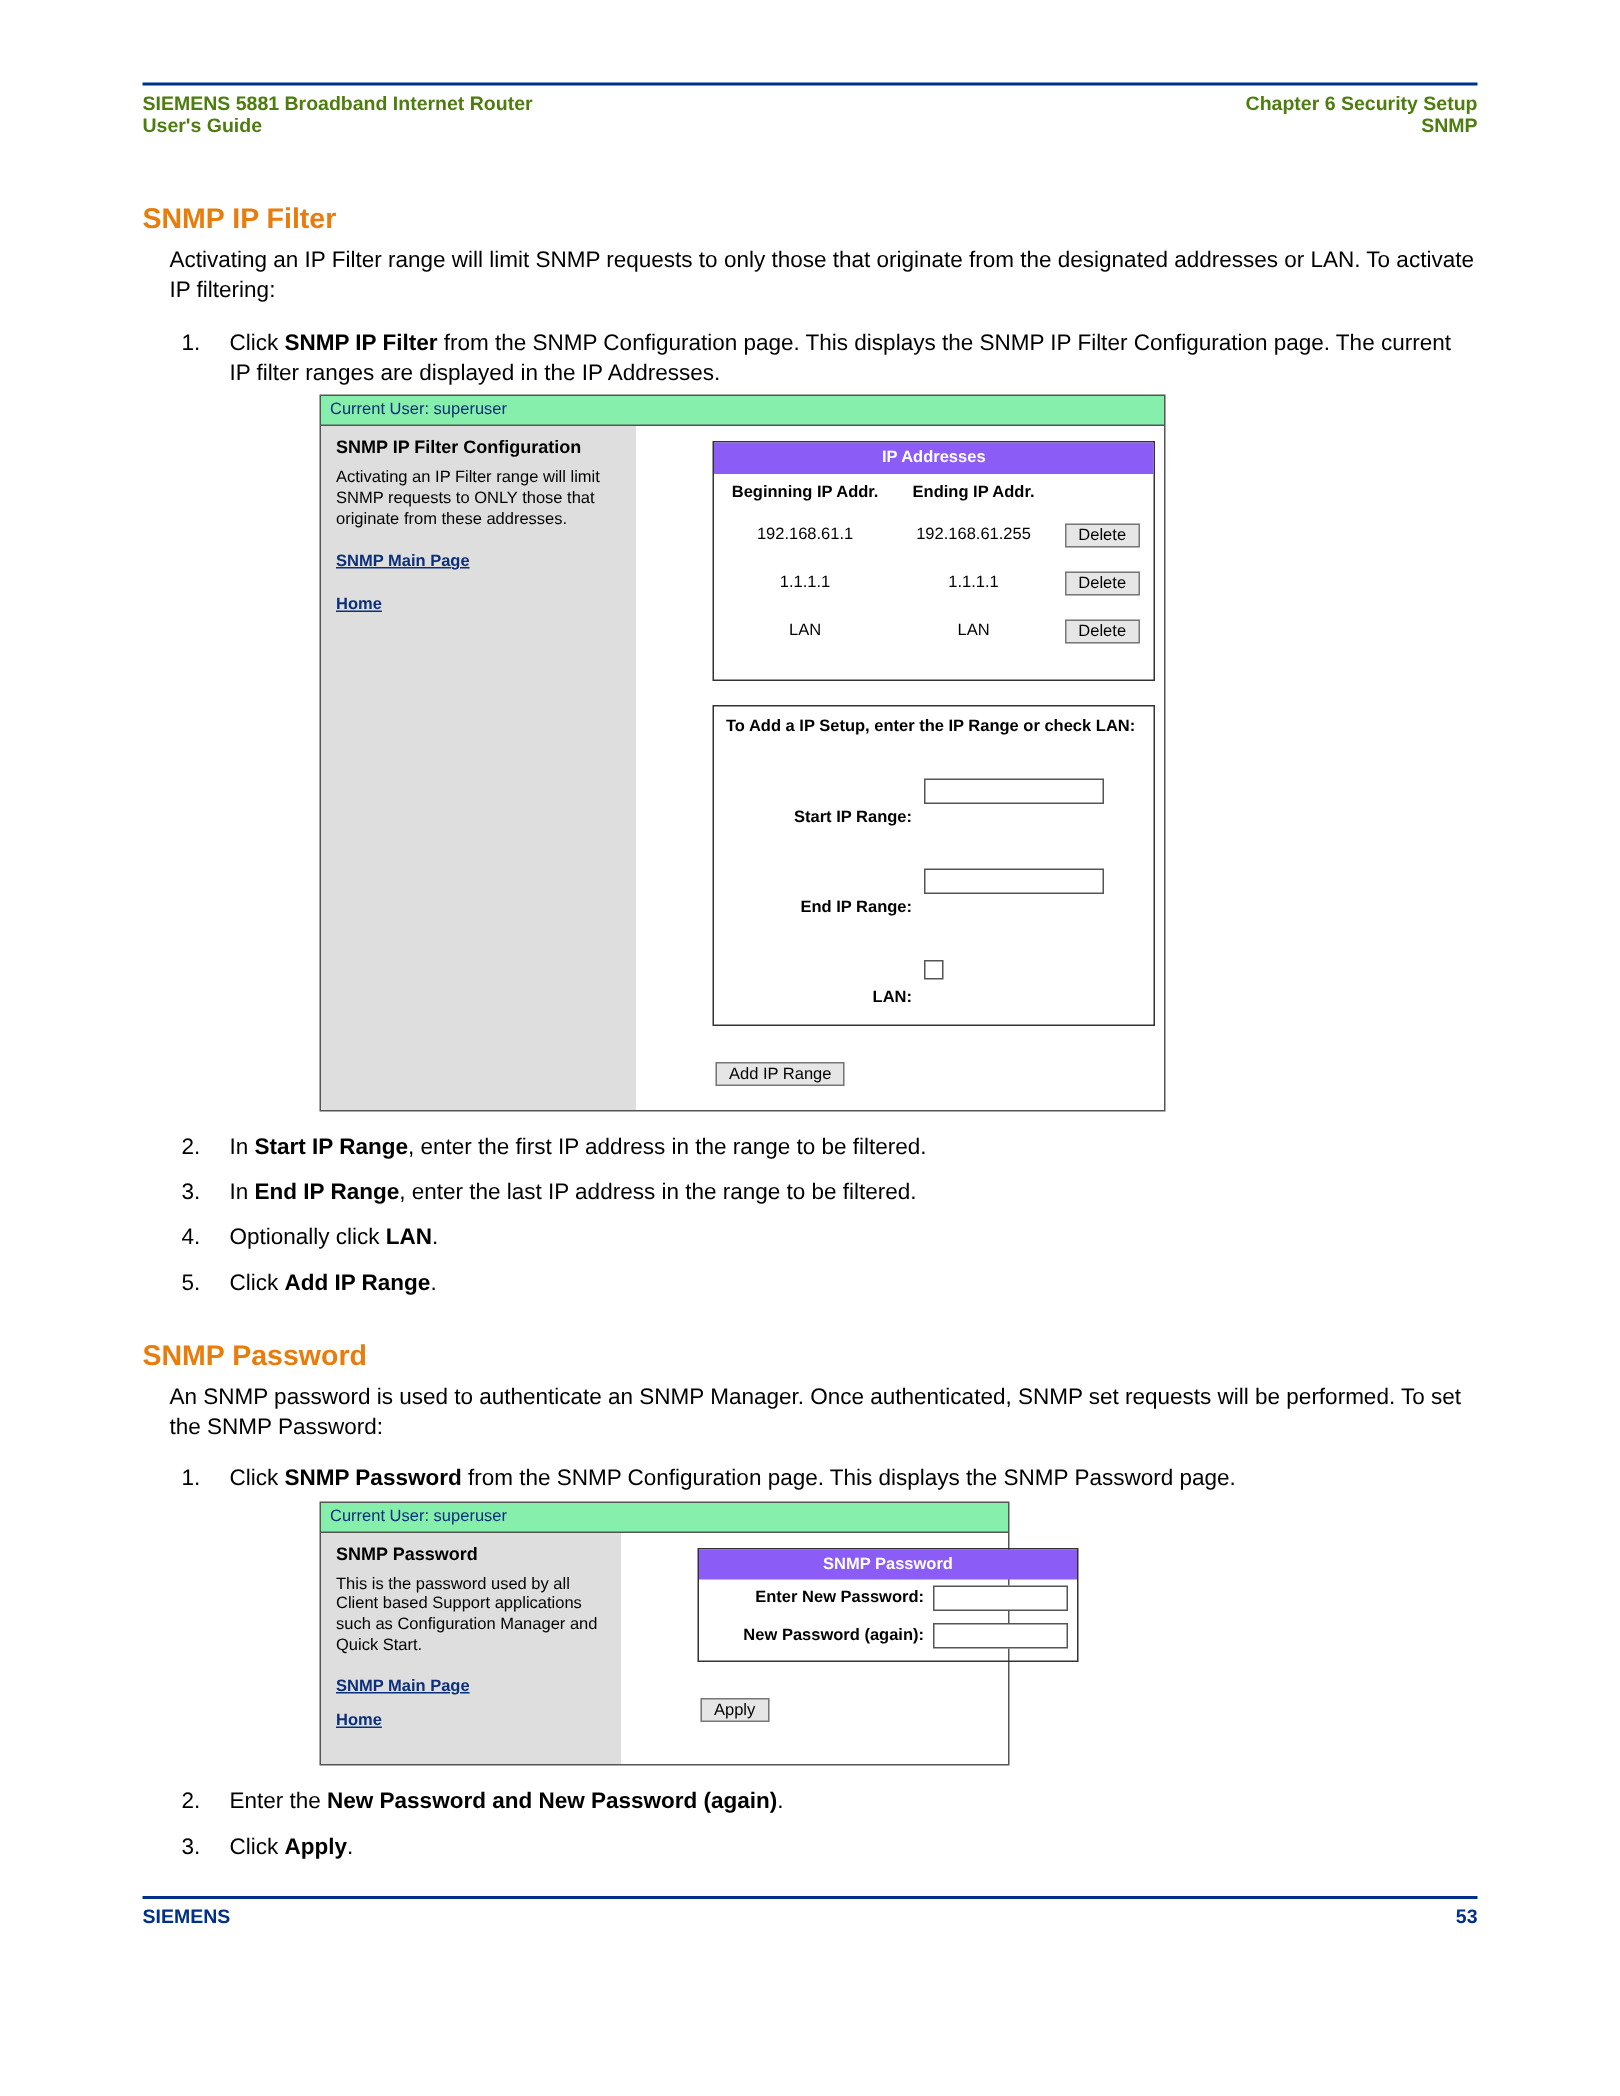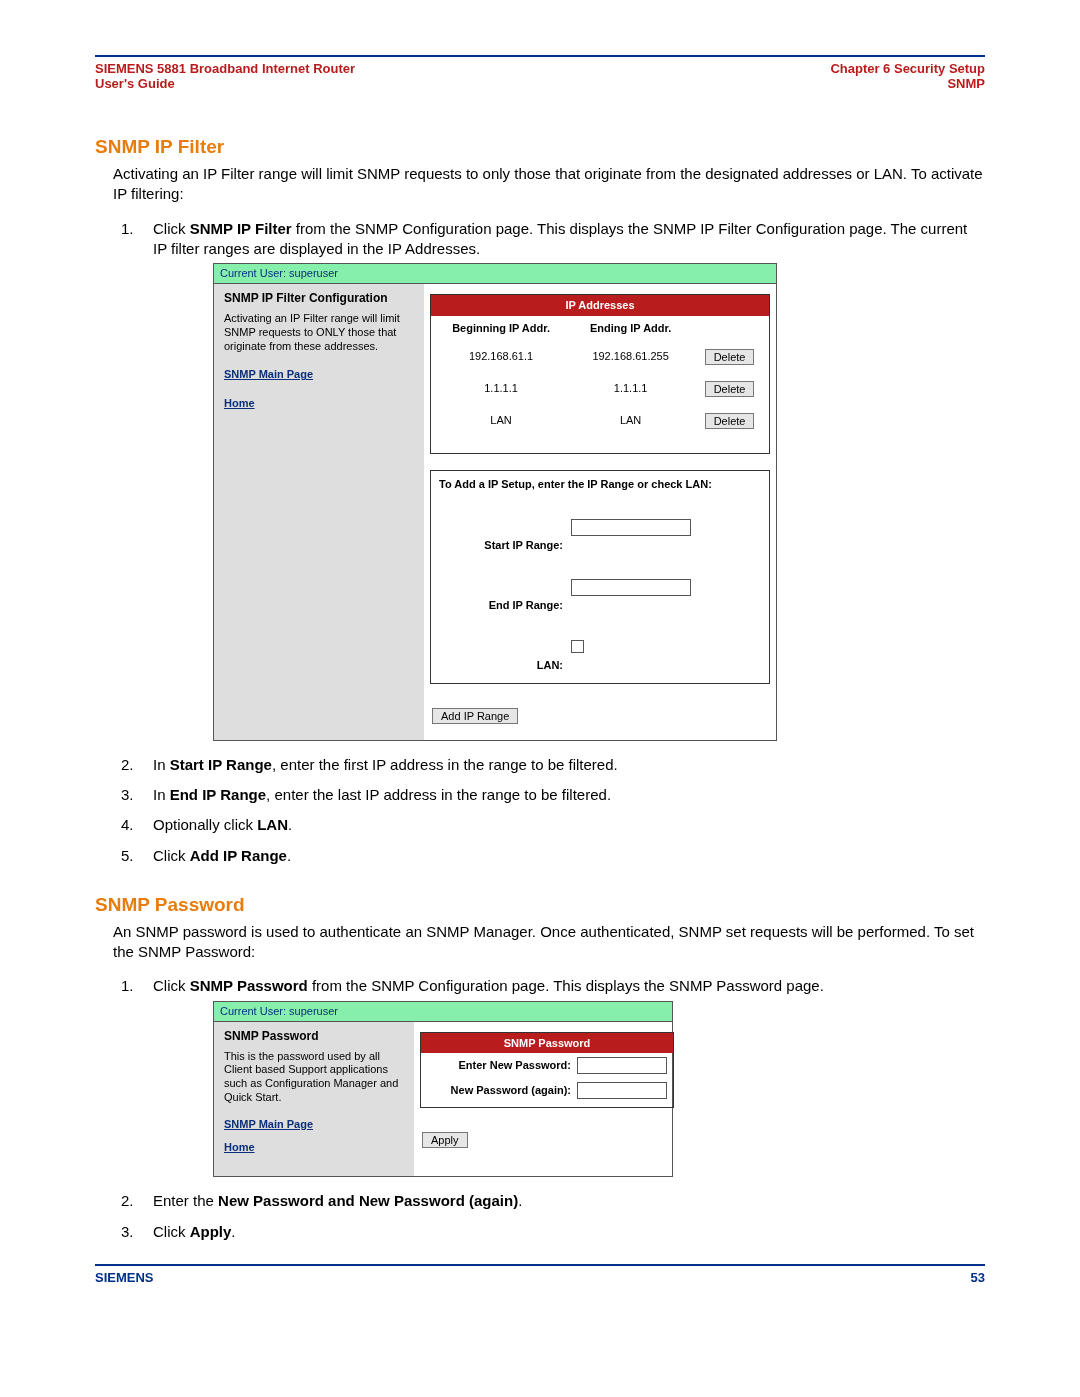--- a/index.html
+++ b/index.html
@@ -15,21 +15,21 @@
     margin: 0 auto;
     padding: 55px 95px 40px 95px;
     position: relative;
   }
   .hr-top { border-top: 2px solid #003087; margin-bottom: 4px; }
   .header-row {
     display: flex;
     justify-content: space-between;
     font-size: 13px;
     font-weight: bold;
-    color: #b91c1c;
+    color: #4d7c0f;
   }
   .header-row .right { text-align: right; }
   .section-title {
     color: #e87d0d;
     font-weight: bold;
     font-size: 19px;
     margin-top: 45px;
     margin-bottom: 6px;
   }
   .section-title.pw { margin-top: 28px; }
@@ -58,21 +58,21 @@
   }
   .embed.ipf { width: 564px; }
   .embed.pw  { width: 460px; }
   .userbar {
     background: #86efac;
     color: #0b2f7a;
     font-size: 11px;
     padding: 2px 6px;
     border-bottom: 1px solid #555;
   }
-  .embed-body { display: flex; }
+  .embed-body { display: flex; gap: 45px; }
   .sidebar {
     width: 210px;
     background: #dedede;
     padding: 6px 10px 14px 10px;
     font-size: 11px;
     flex-shrink: 0;
   }
   .embed.pw .sidebar { width: 200px; }
   .sidebar-title { font-weight: bold; font-size: 12px; margin-bottom: 6px; }
   .sidebar-desc { font-size: 11px; line-height: 1.25; margin-bottom: 12px; }
@@ -80,21 +80,21 @@
     color: #0b2f7a;
     text-decoration: underline;
     font-weight: bold;
     display: block;
     margin: 14px 0;
     font-size: 11px;
   }
   .main-panel { flex: 1; padding: 10px 6px; font-size: 11px; }
   .subpanel { border: 1px solid #333; margin-bottom: 16px; }
   .subpanel-h {
-    background: #b91c1c;
+    background: #8b5cf6;
     color: #fff;
     text-align: center;
     font-size: 11px;
     font-weight: bold;
     padding: 3px 0;
   }
   table.iptable { width: 100%; border-collapse: collapse; font-size: 11px; }
   table.iptable th { font-weight: bold; padding: 5px 6px; text-align: center; }
   table.iptable td { padding: 8px 6px; text-align: center; vertical-align: middle; }
   .btn {

